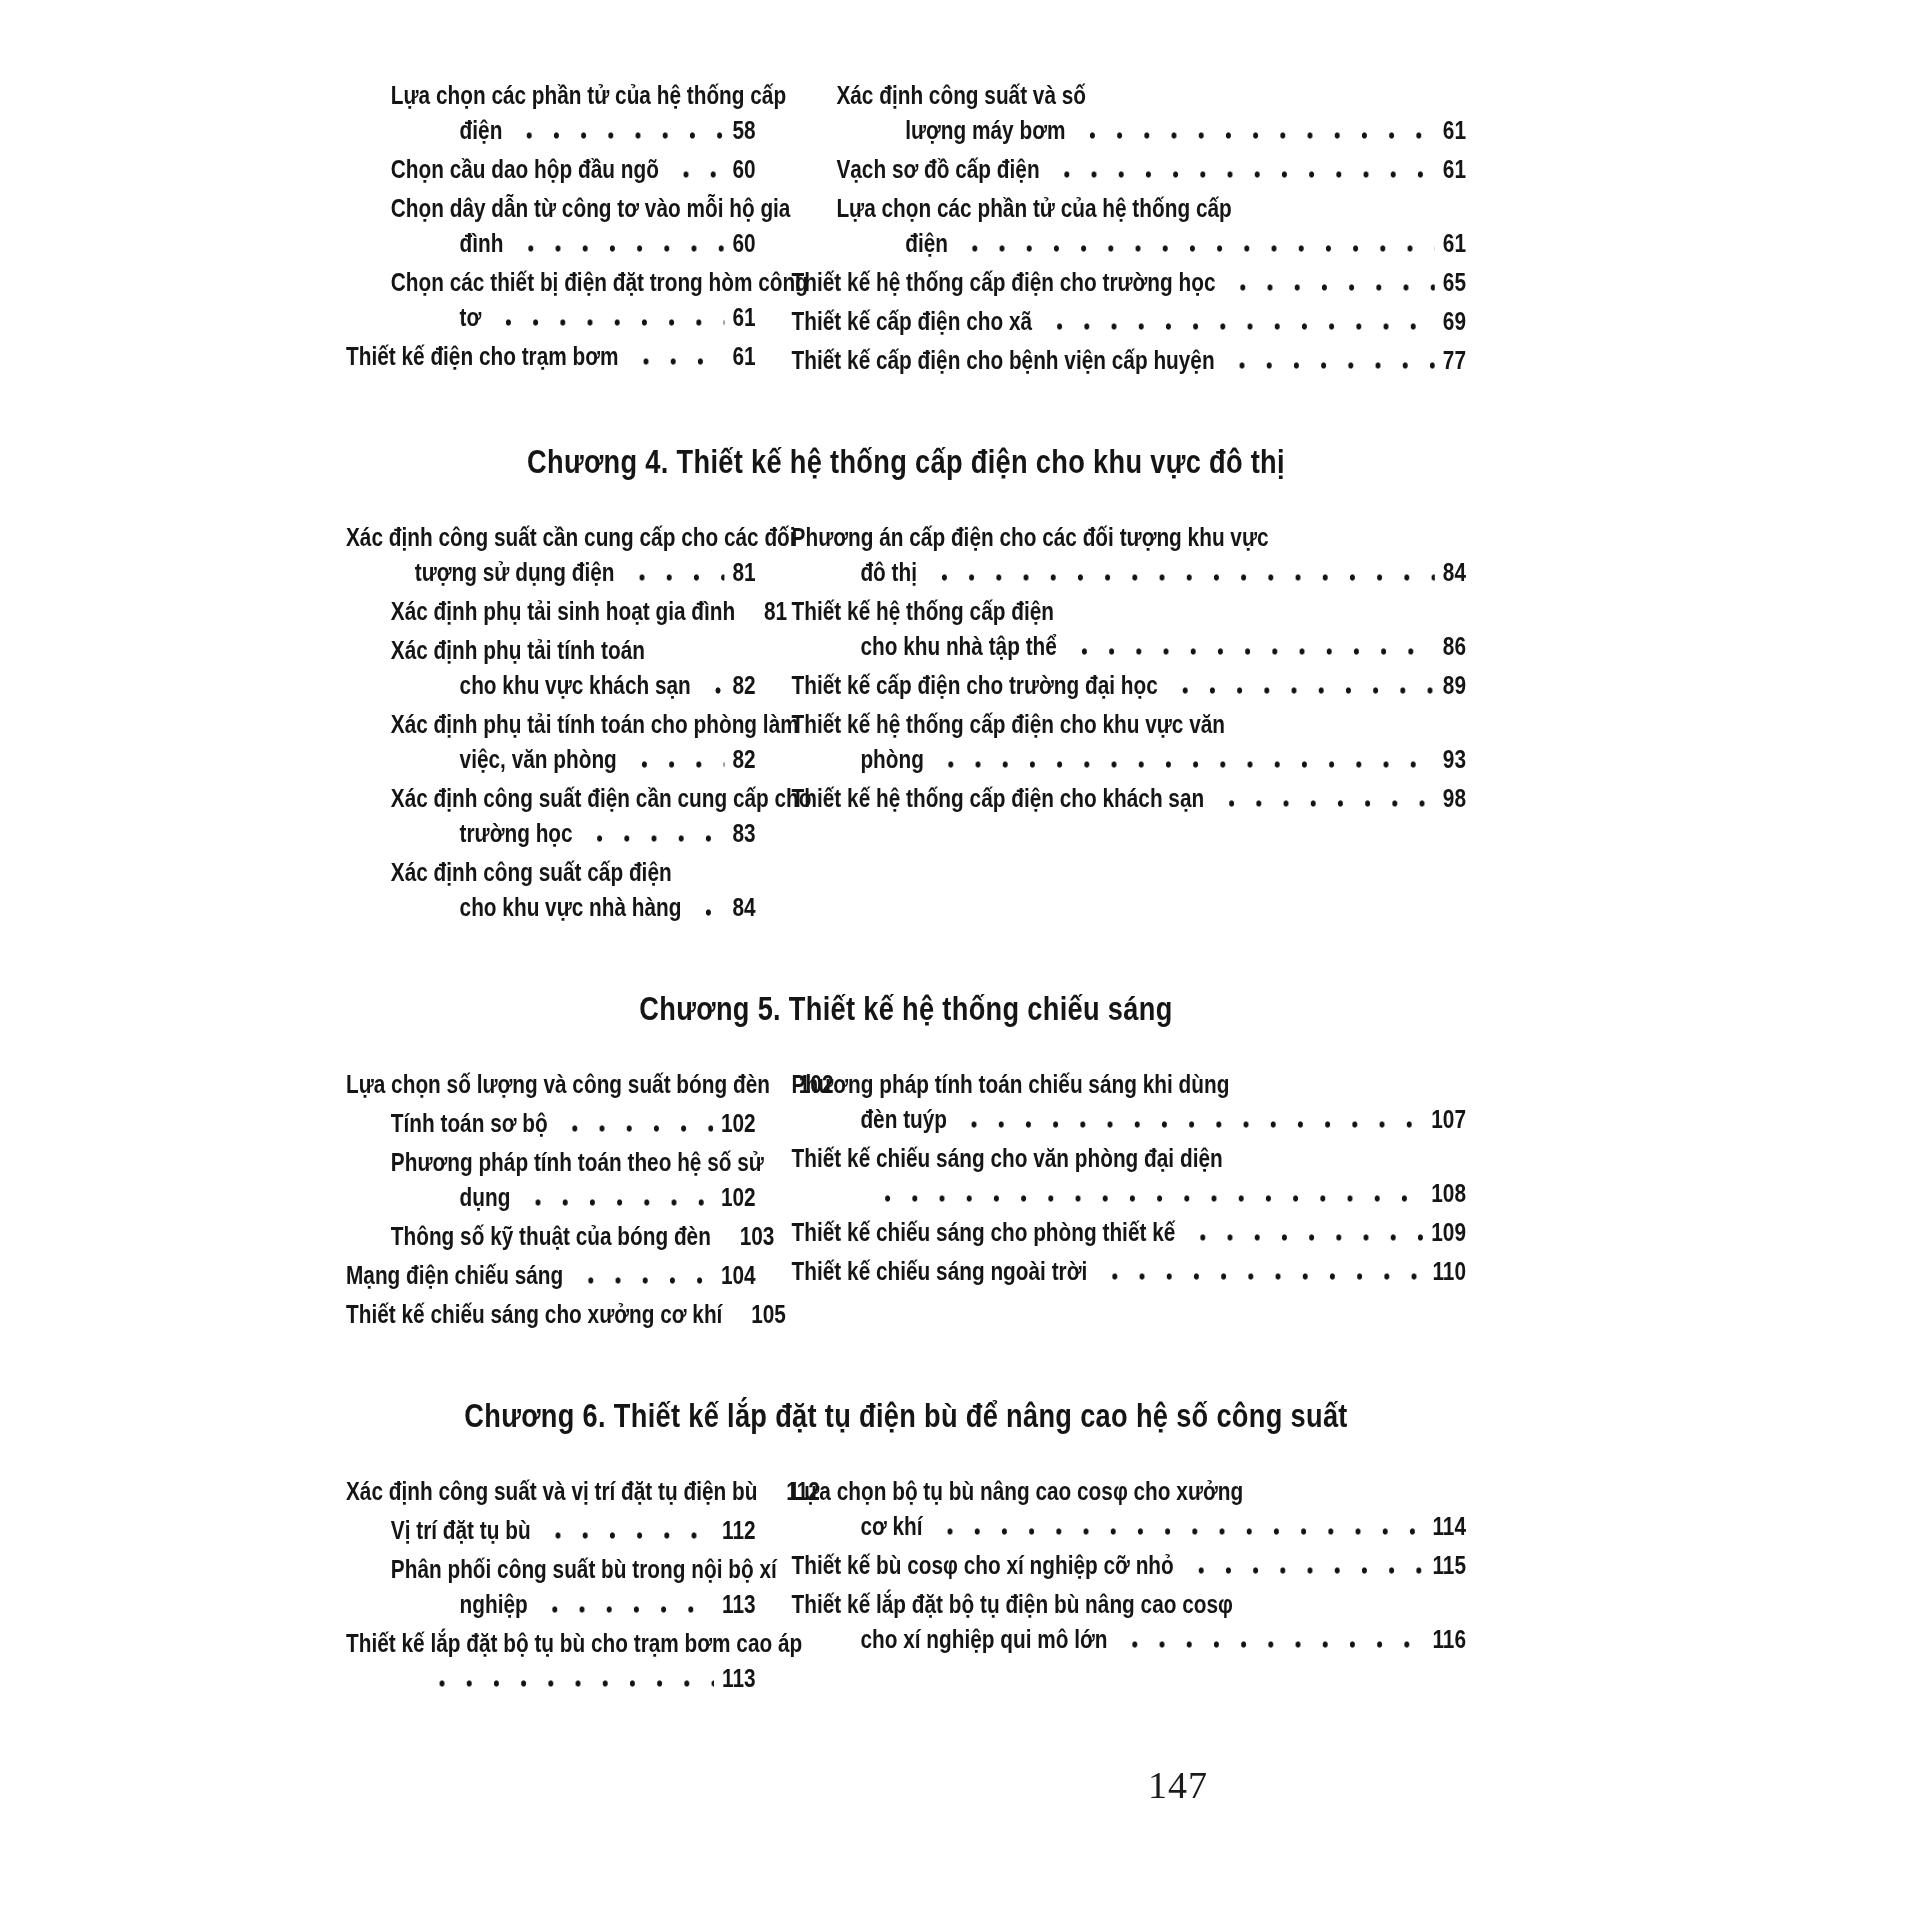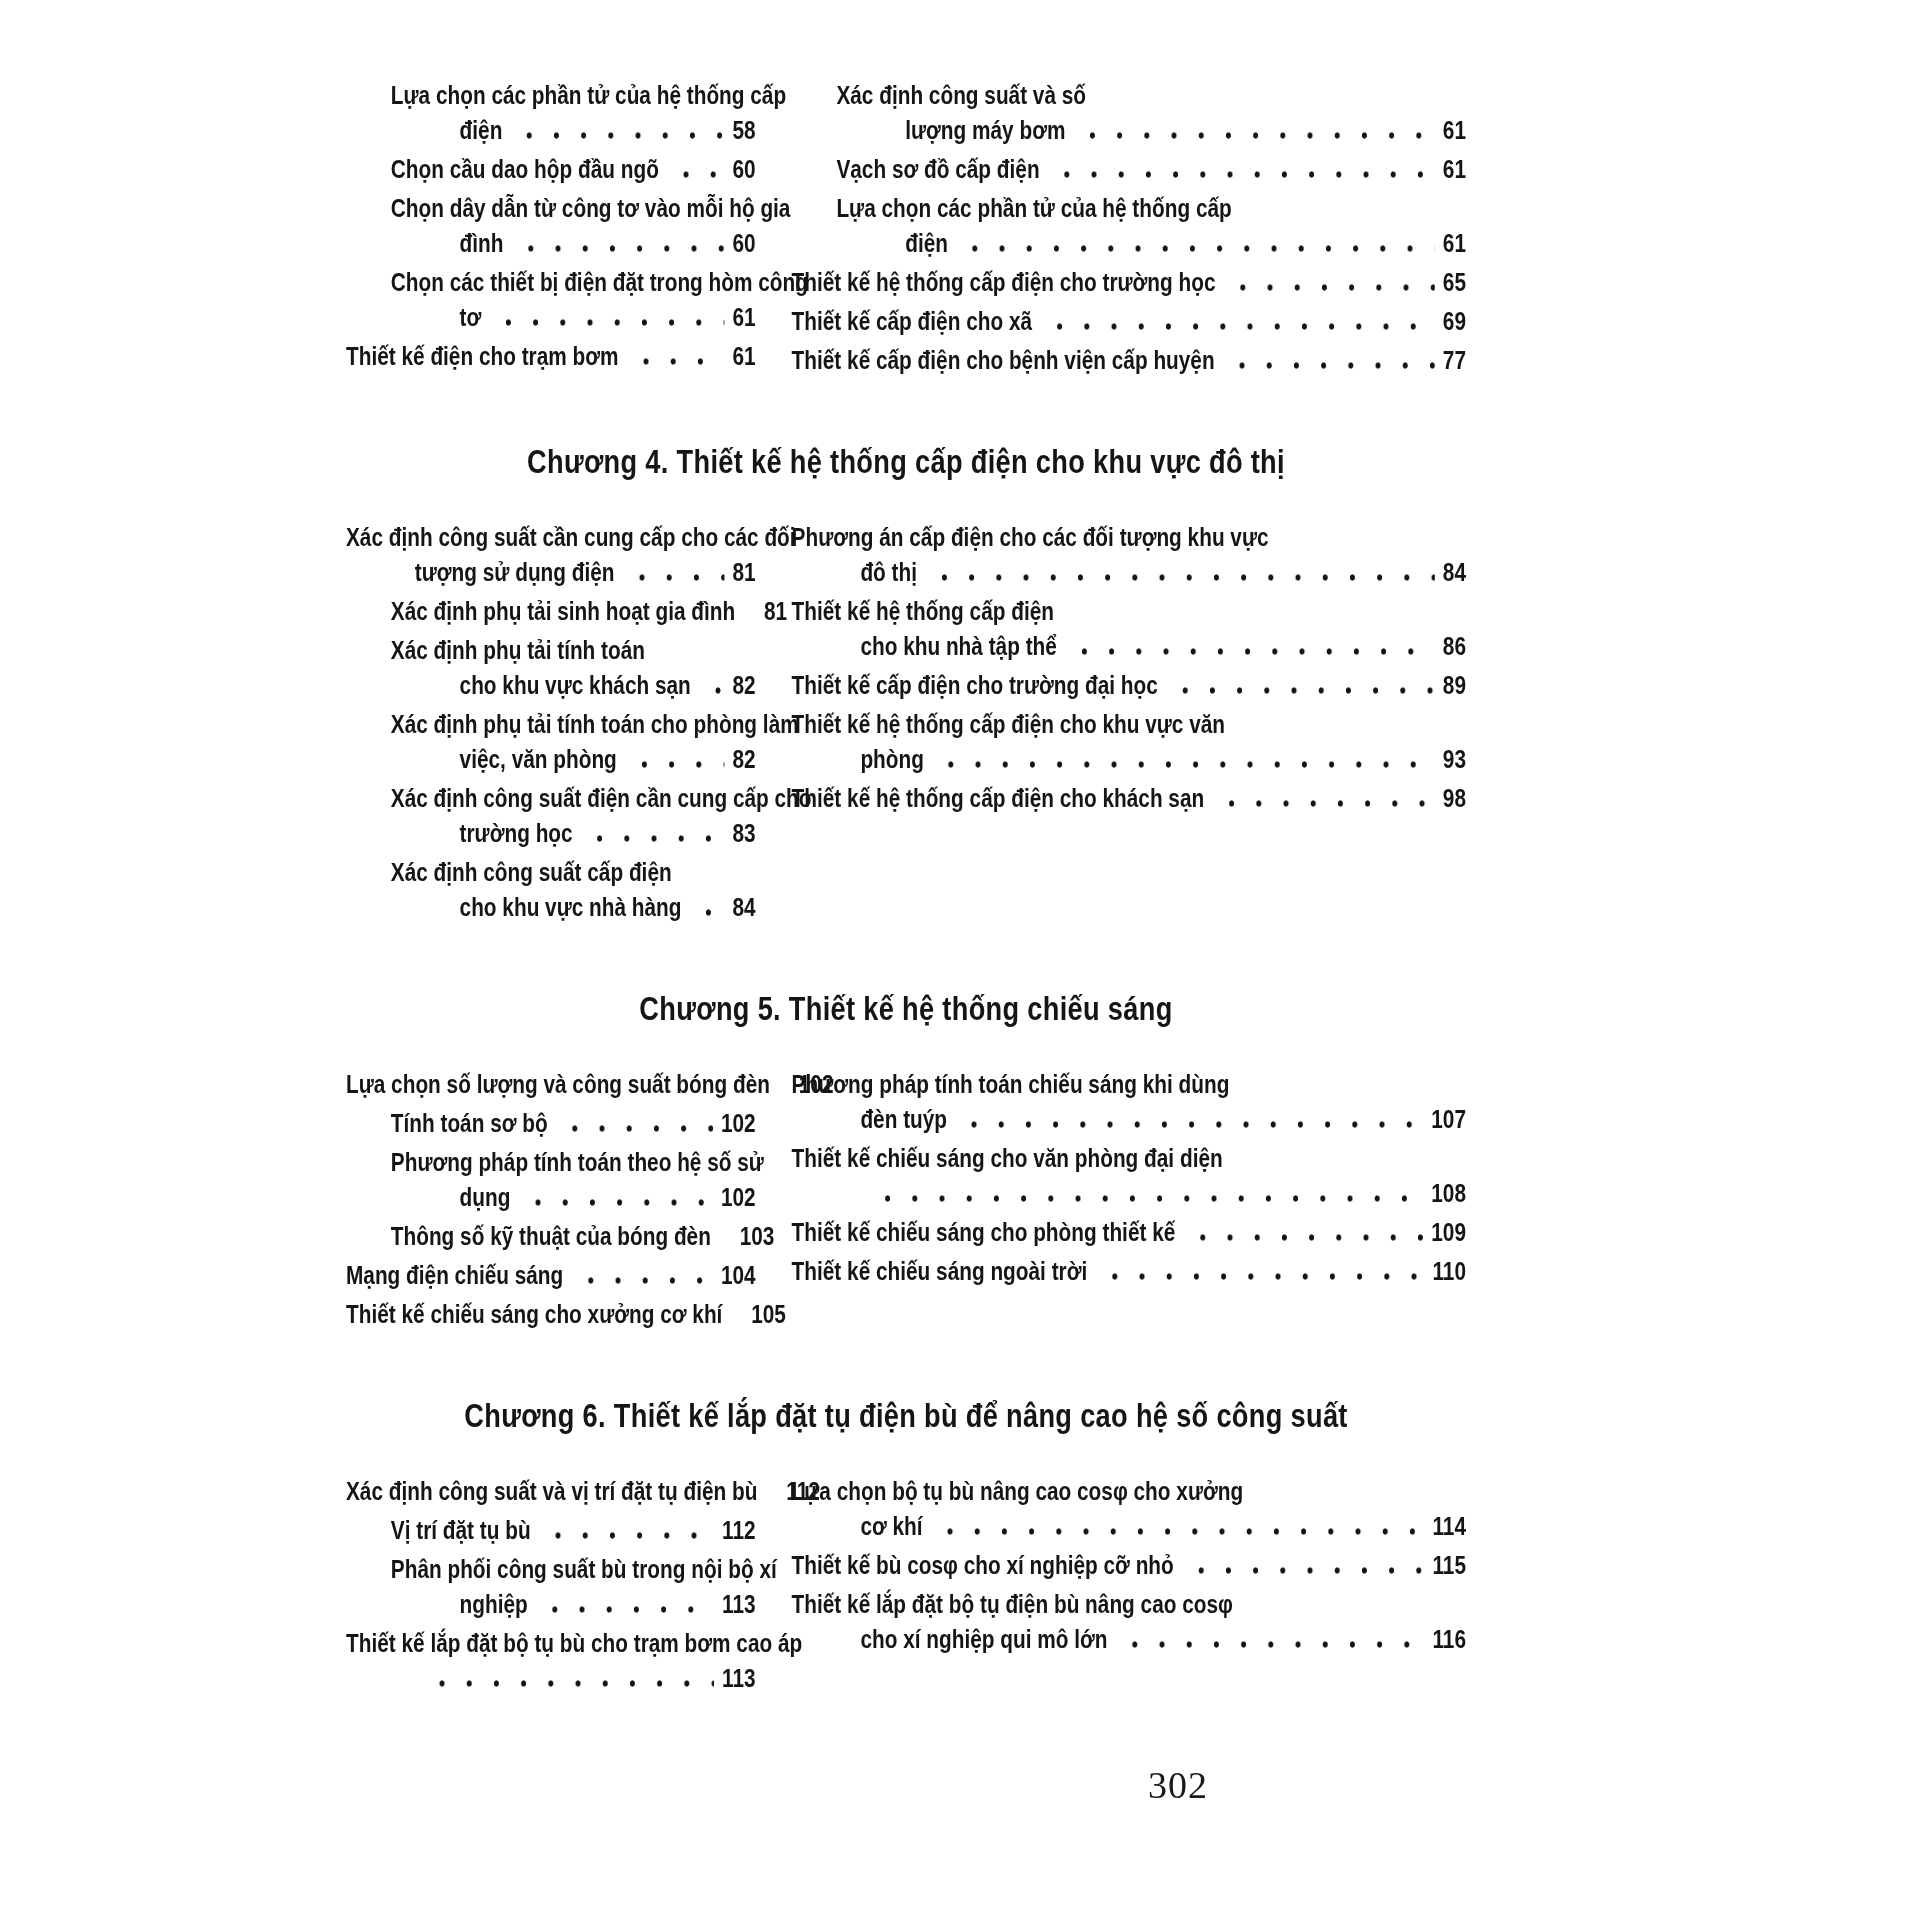--- a/index.html
+++ b/index.html
@@ -380,13 +380,13 @@
                 <span class="leader"></span>
                 <span class="pg">116</span>
               </div>
             </div>
           </div>
         </div>
       </section>
     </div>
 </div>
 
-<div id="page-number">302</div>
+<div id="page-number">147</div>
 
 </body></html>

